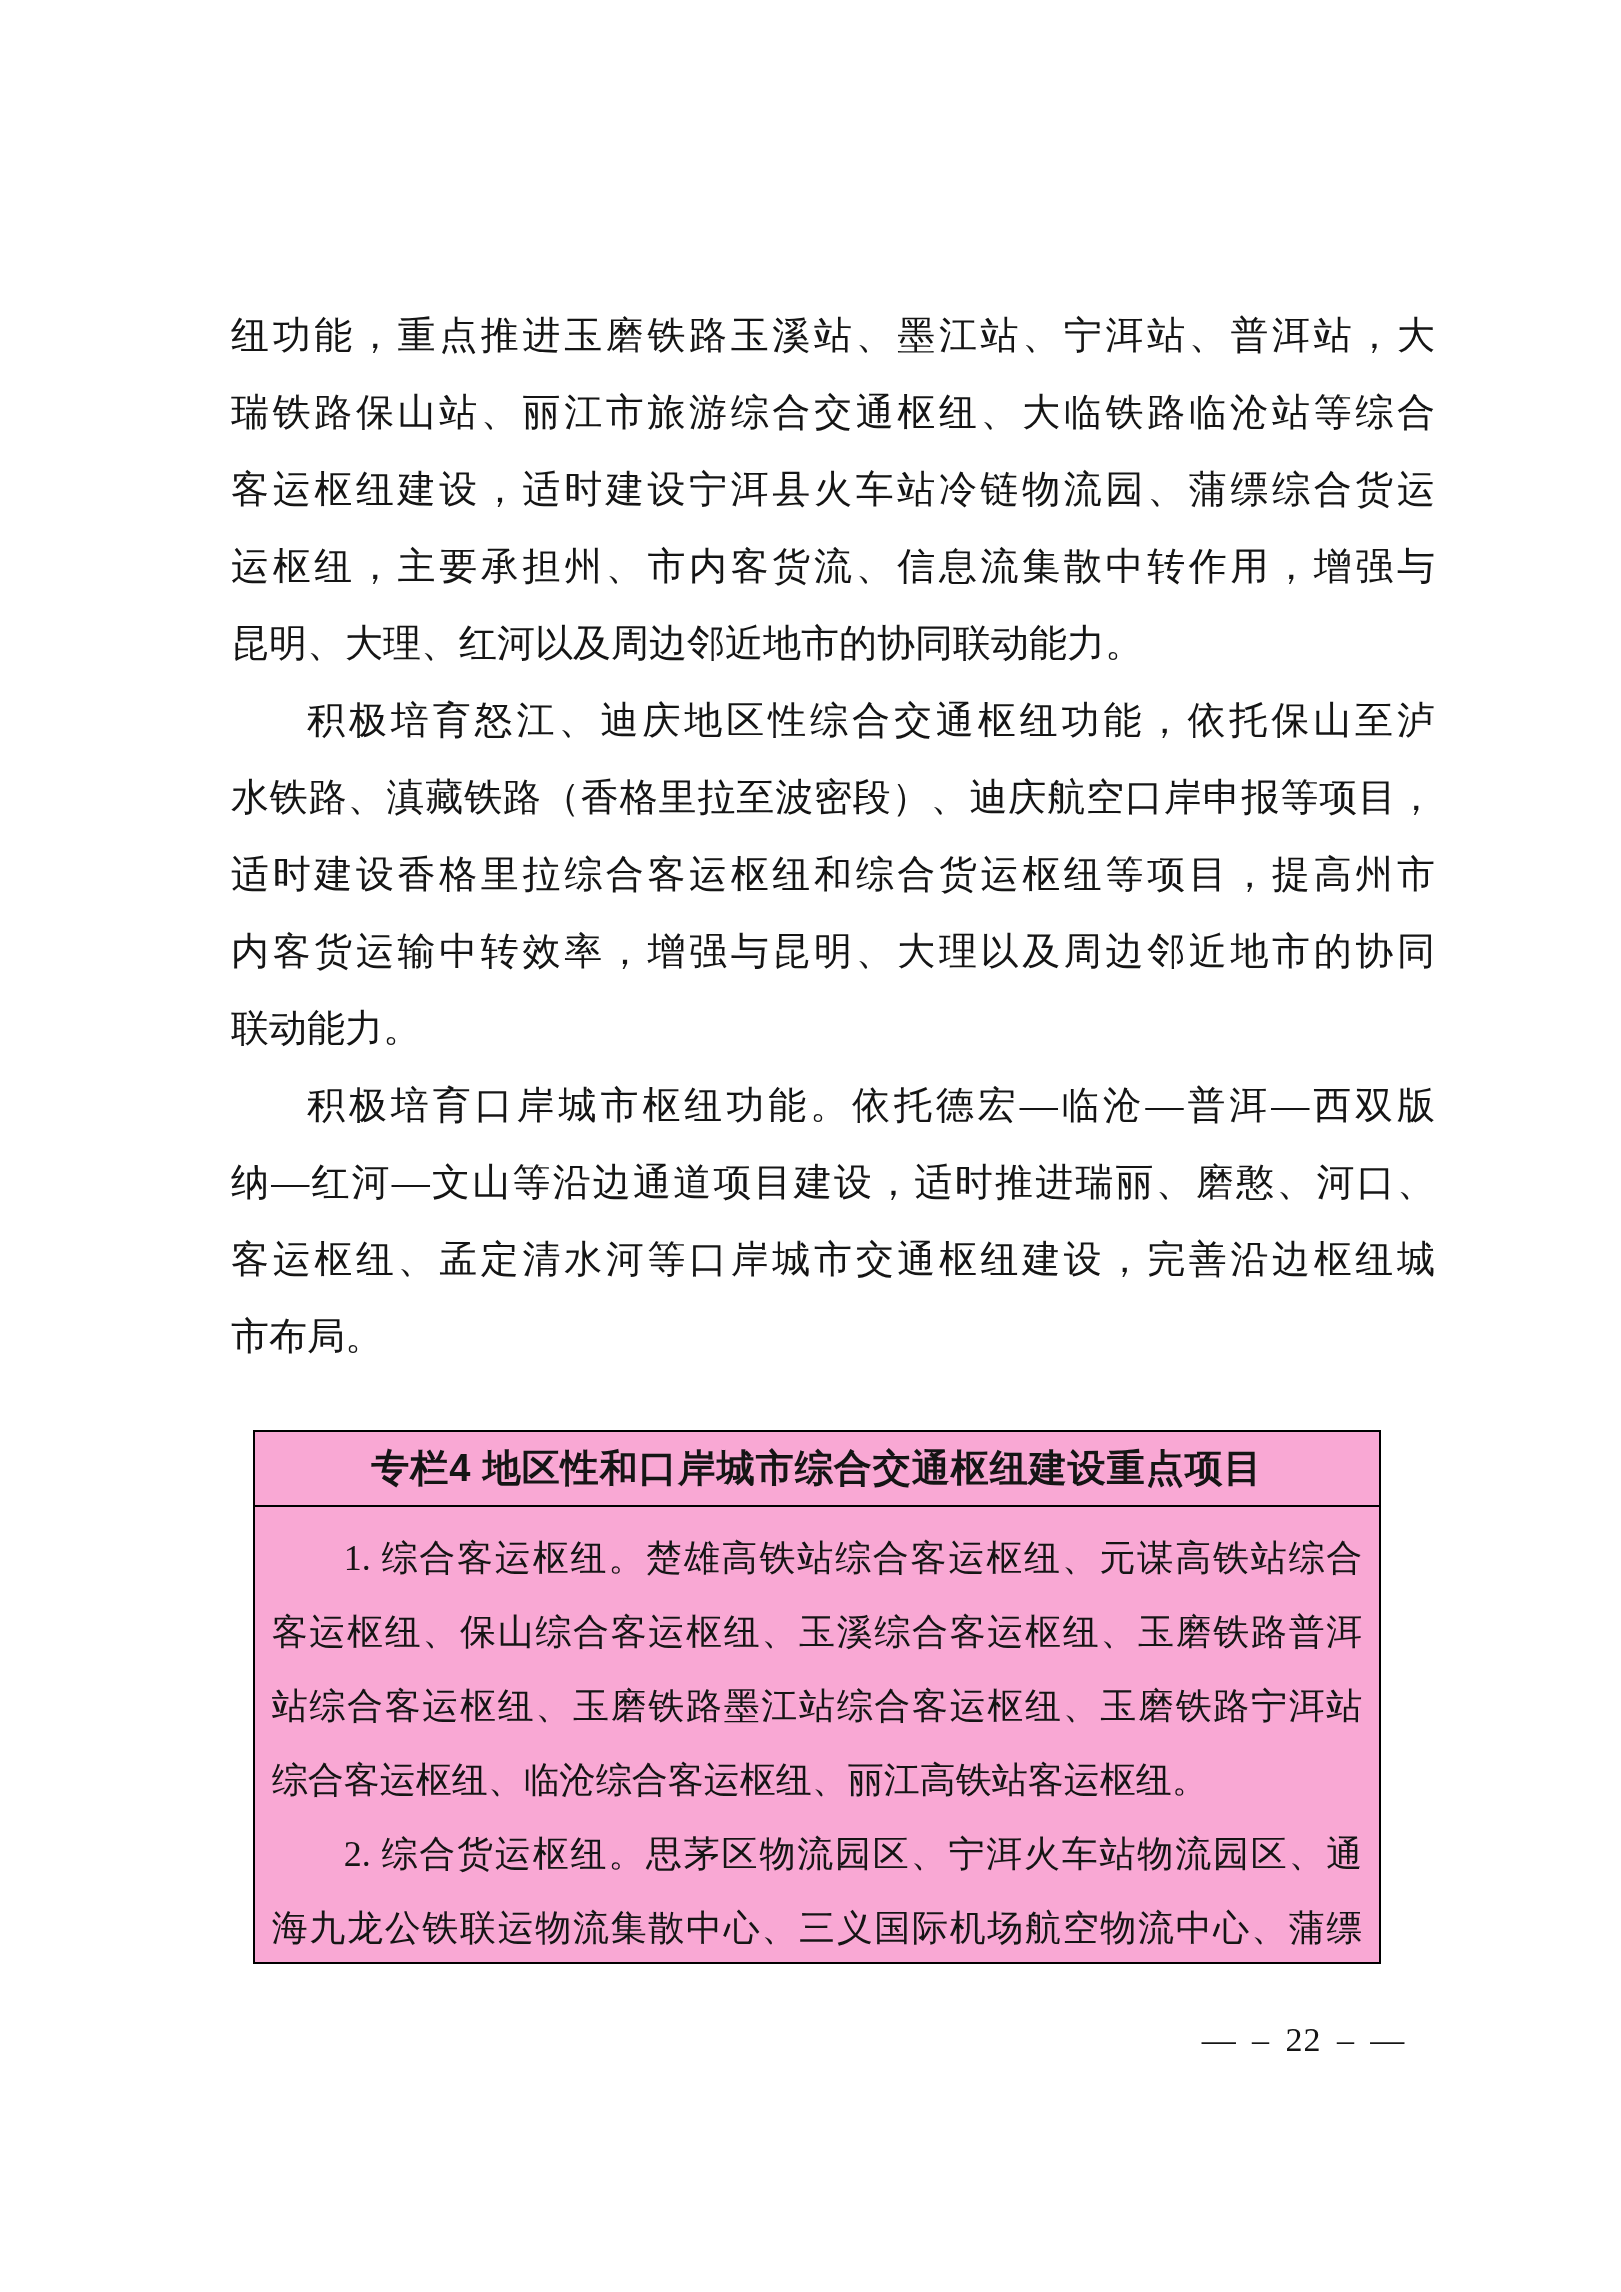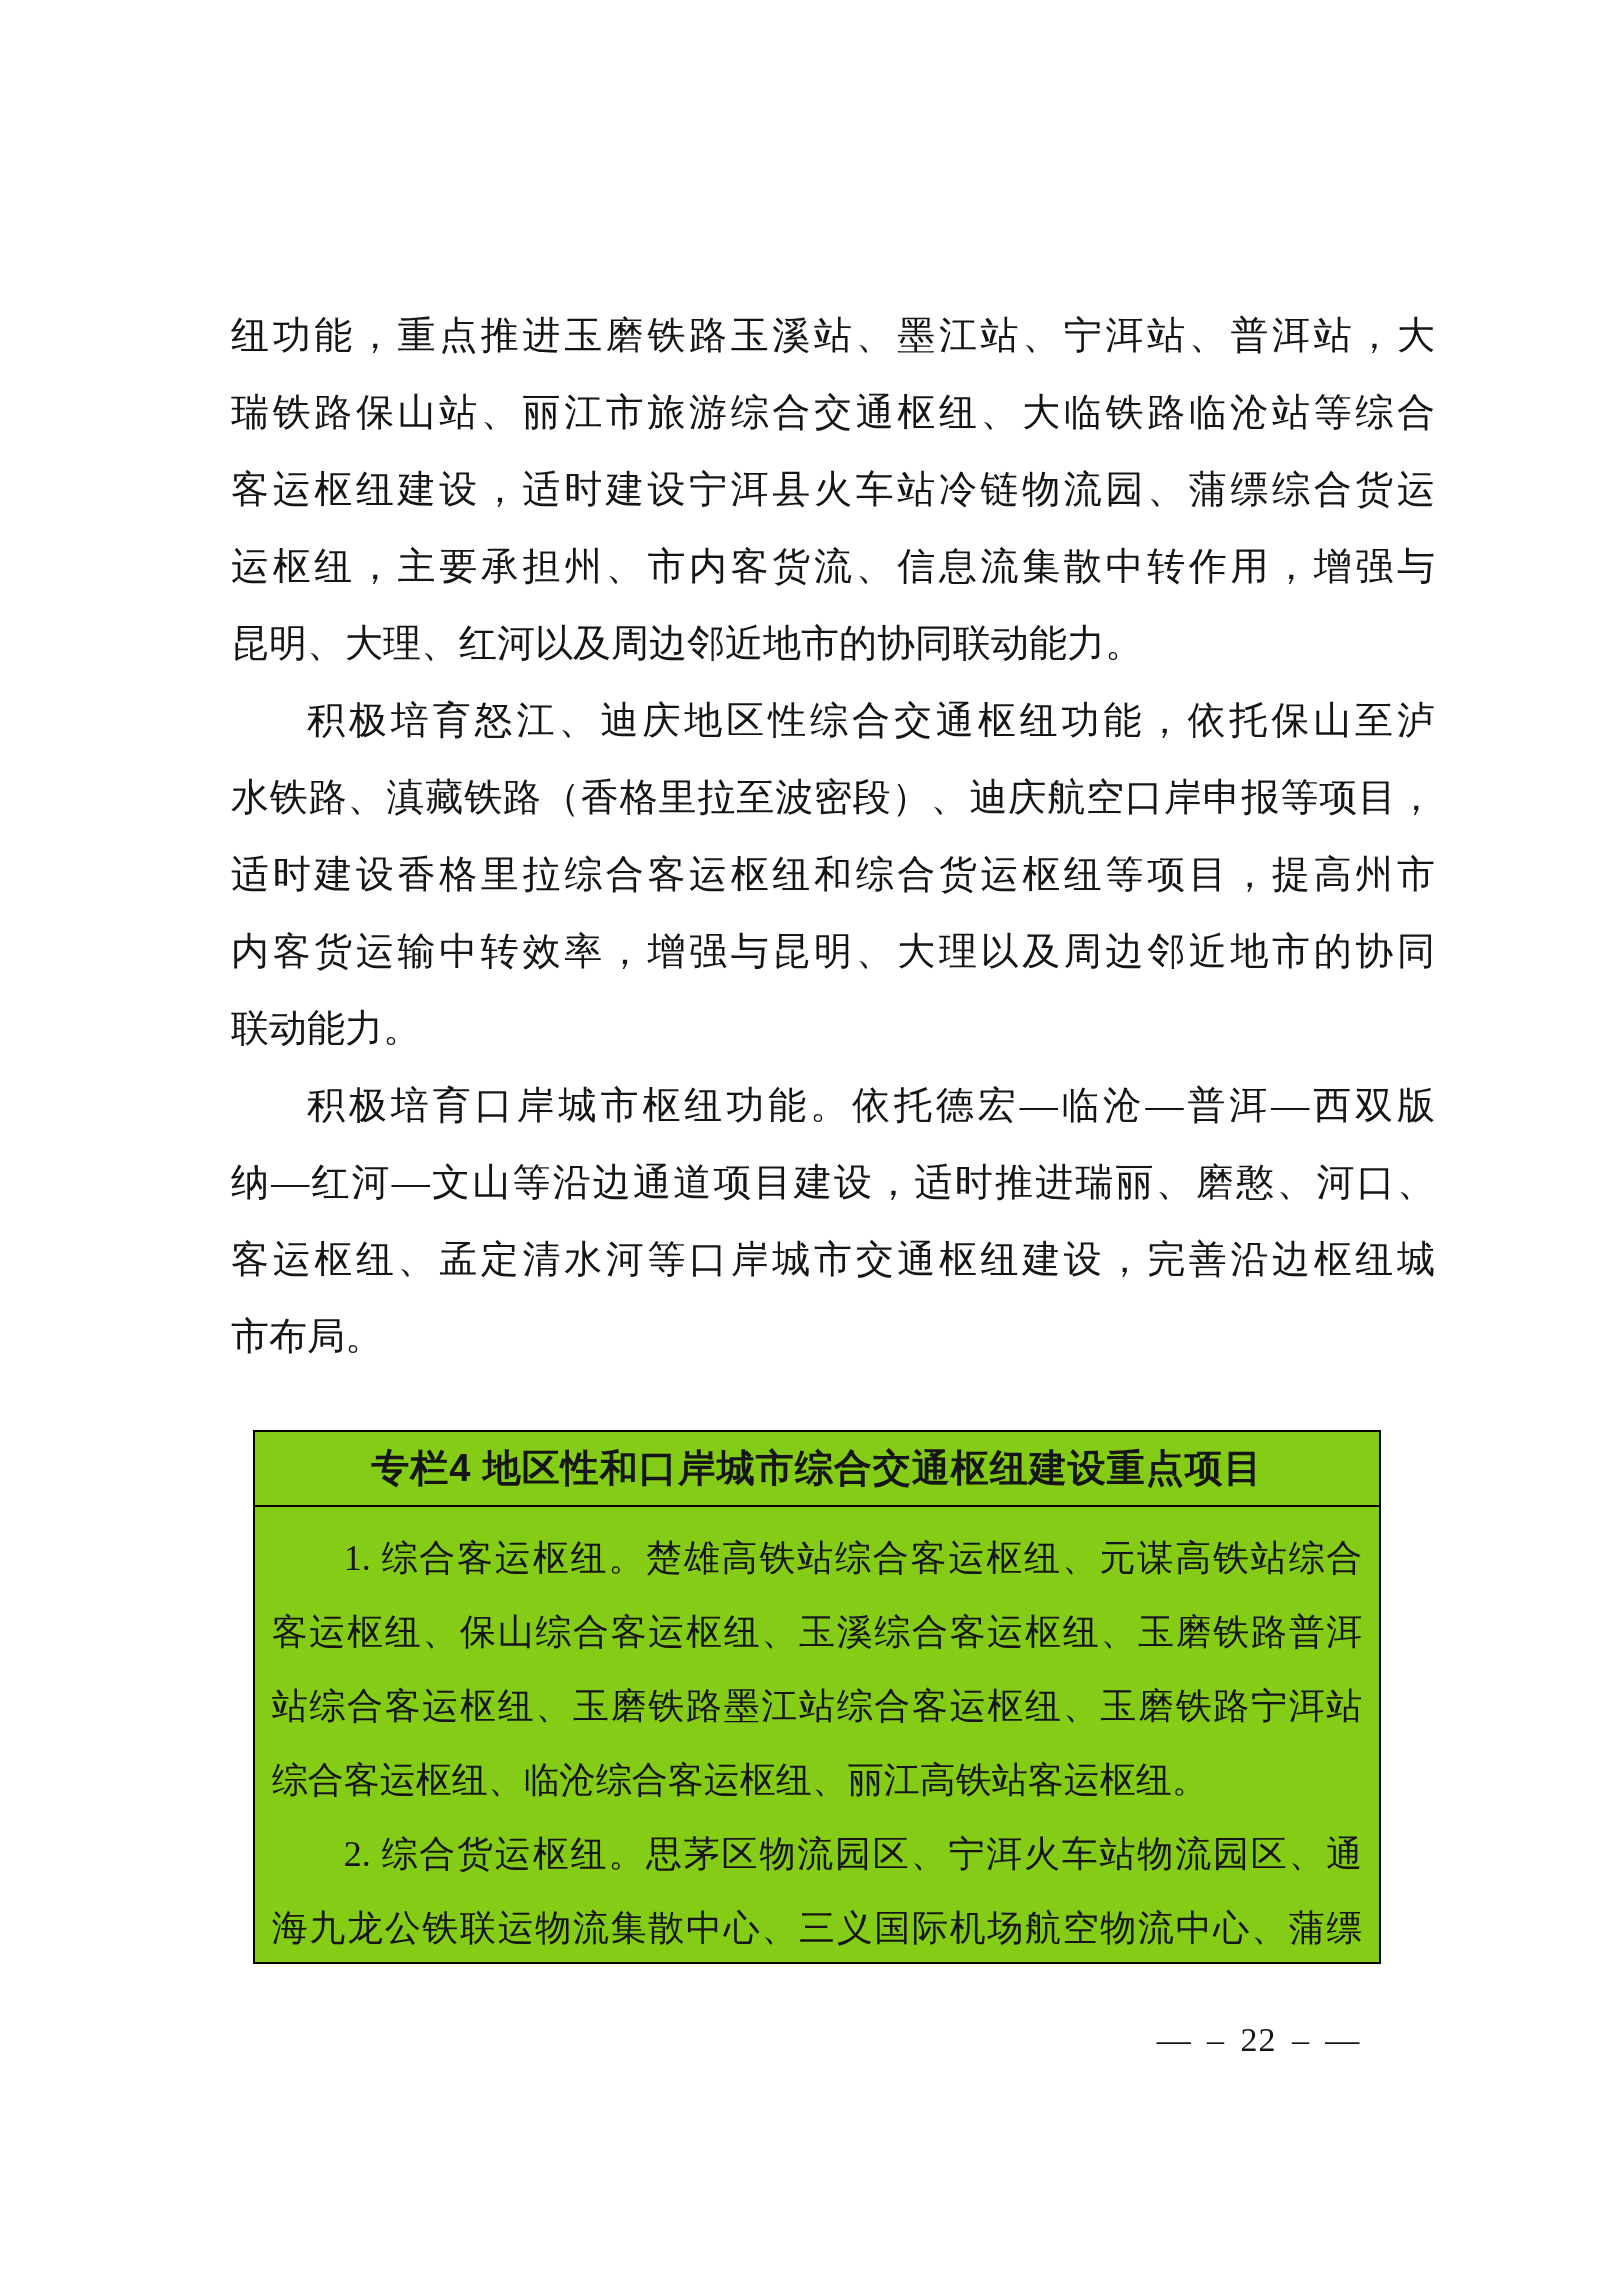--- a/index.html
+++ b/index.html
@@ -41,21 +41,21 @@
     text-align: center;
   }
   .line.indent { text-indent: 2em; }
   
   .callout {
     position: absolute;
     left: 253px;
     top: 1430px;
     width: 1124px;
     border: 2.9px solid #000;
-    background: #84cc16;
+    background: #f9a8d4;
     box-sizing: content-box;
   }
   .callout-title {
     height: 73px;
     border-bottom: 2px solid #000;
     display: flex;
     align-items: center;
     justify-content: center;
     font-family: "Liberation Sans", "DejaVu Sans", sans-serif;
     font-weight: bold;
@@ -67,21 +67,21 @@
     font-size: 36px;
     line-height: 74px;
     height: 441px;
     overflow: hidden;
   }
   .callout-body .line { height: 74px; }
   
   .footer {
     position: absolute;
     top: 2021px;
-    left: 1136px;
+    left: 1181px;
     width: 245px;
     font-size: 34px;
     text-align: center;
     word-spacing: 5.9px;
     white-space: nowrap;
     letter-spacing: 1px;
   }
 </style>
 </head>
 <body>

